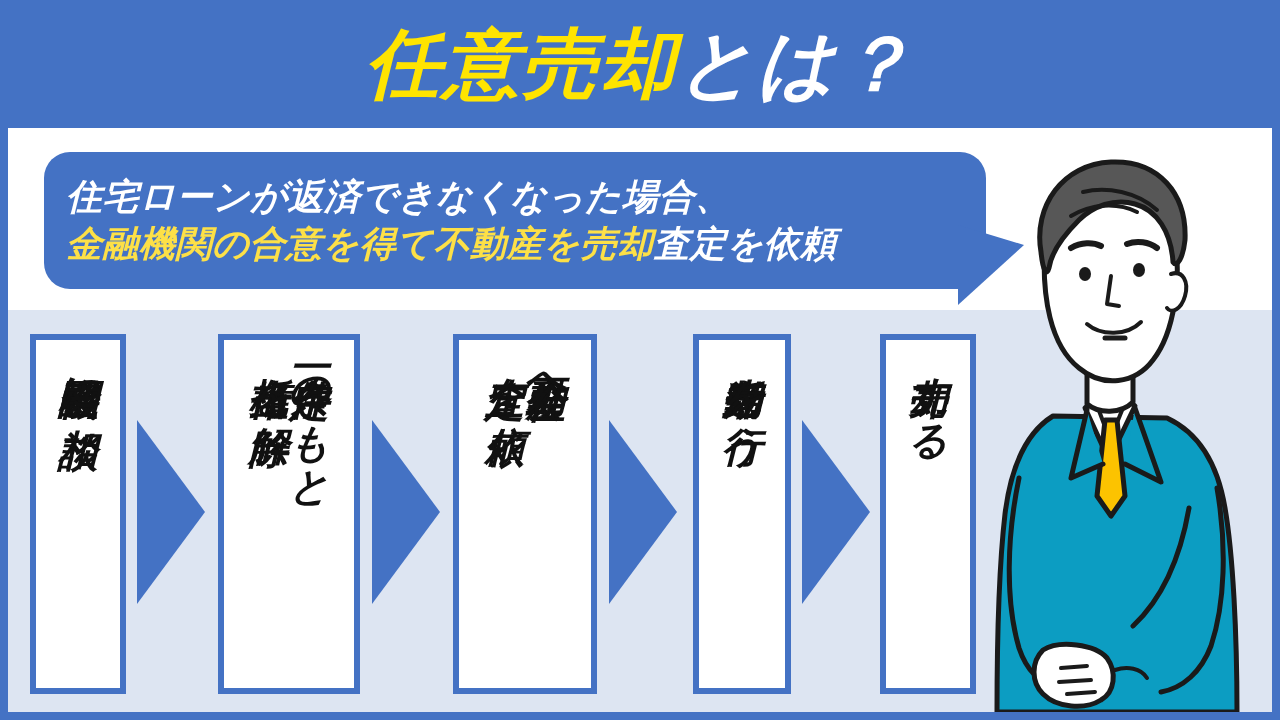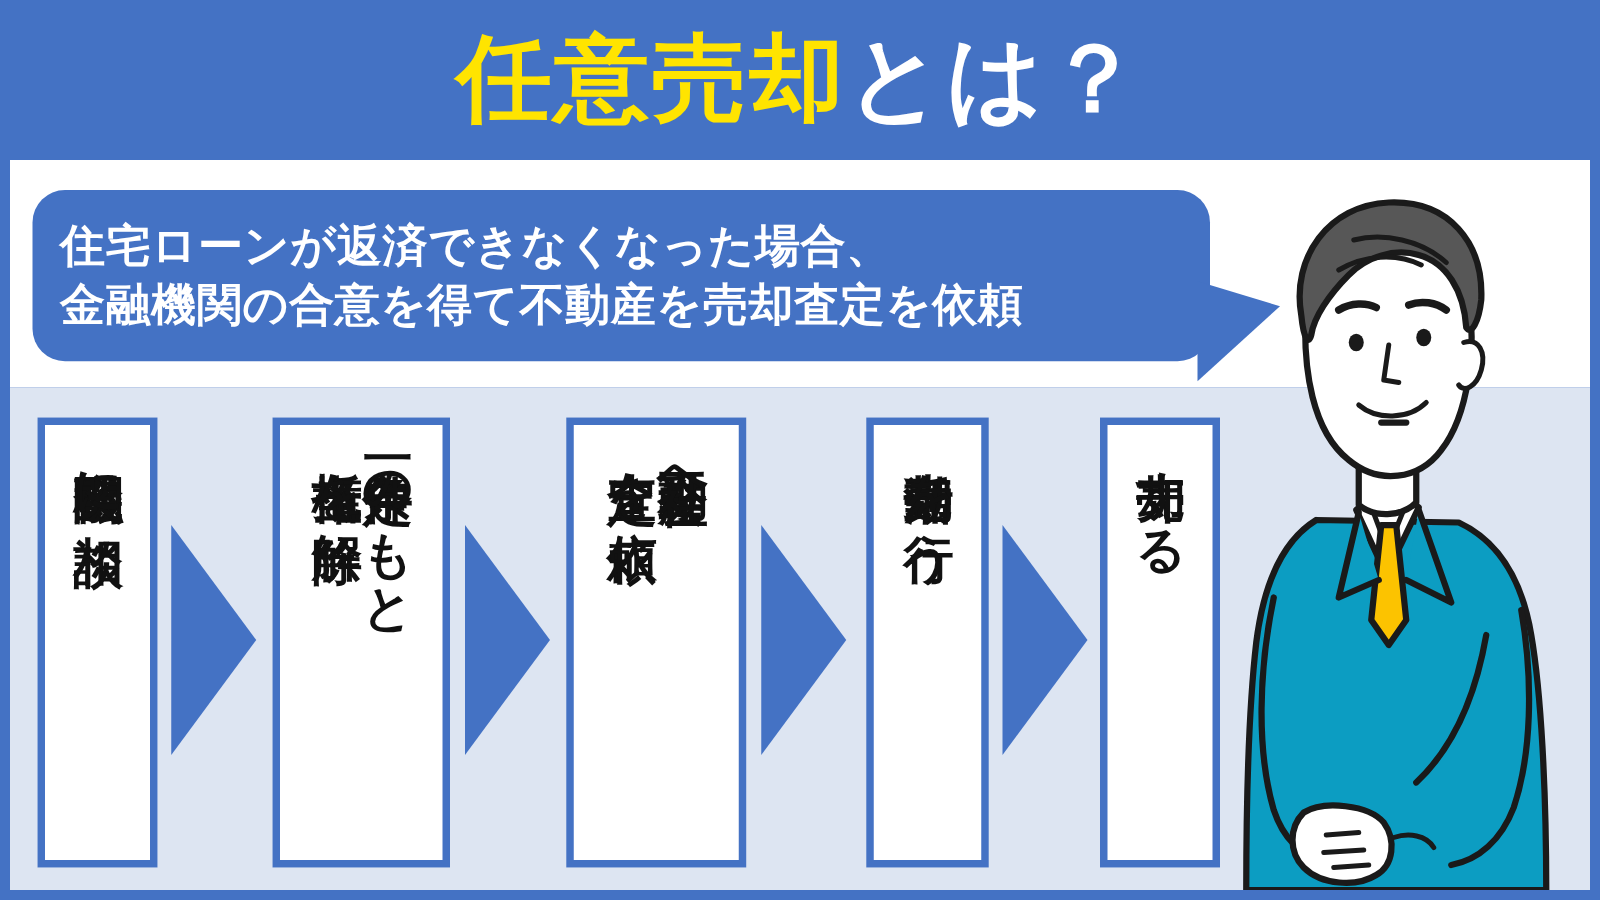--- a/index.html
+++ b/index.html
@@ -4,20 +4,21 @@
 <style>
   * { margin:0; padding:0; box-sizing:border-box; }
   html, body {
     width:1280px; height:720px; overflow:hidden;
     font-family:"Liberation Sans","DejaVu Sans",sans-serif;
     background:#ffffff;
   }
   #stage {
     position:relative; width:1280px; height:720px;
     background:#4472c4;
+    font-style:italic;
   }
 
   
   #title-banner{
     position:absolute; left:0; top:0; width:1280px; height:128px;
     background:#4472c4;
     display:flex; align-items:center; justify-content:center;
   }
   #title-text{
     font-size:76px; font-weight:bold; letter-spacing:2px;
@@ -35,40 +36,40 @@
 
   
   #lower-band{
     position:absolute; left:8px; top:310px;
     width:1264px; height:402px;
     background:#dde5f2;
   }
 
   
   #speech-bubble{
-    position:absolute; left:26px; top:152px;
+    position:absolute; left:44px; top:152px;
     width:942px; height:137px;
     background:#4472c4;
     border-radius:26px;
     display:flex; flex-direction:column; justify-content:center;
     padding-left:22px;
   }
   #speech-tail{
     position:absolute; left:958px; top:225px;
     width:0; height:0;
     border-left:66px solid #4472c4;
     border-top:20px solid transparent;
     border-bottom:60px solid transparent;
   }
   .bubble-line{
     font-size:36px; font-weight:bold; line-height:1.28;
     white-space:nowrap; letter-spacing:0.5px;
   }
   .bubble-line .w{ color:#ffffff; }
-  .bubble-line .y{ color:#ffffff; }
+  .bubble-line .y{ color:#fde047; }
 
   
   .step-box{
     position:absolute;
     background:#ffffff;
     border:6px solid #4472c4;
     display:flex; flex-direction:row-reverse;
     align-items:flex-start; justify-content:center;
     padding-top:6px;
     overflow:hidden;

